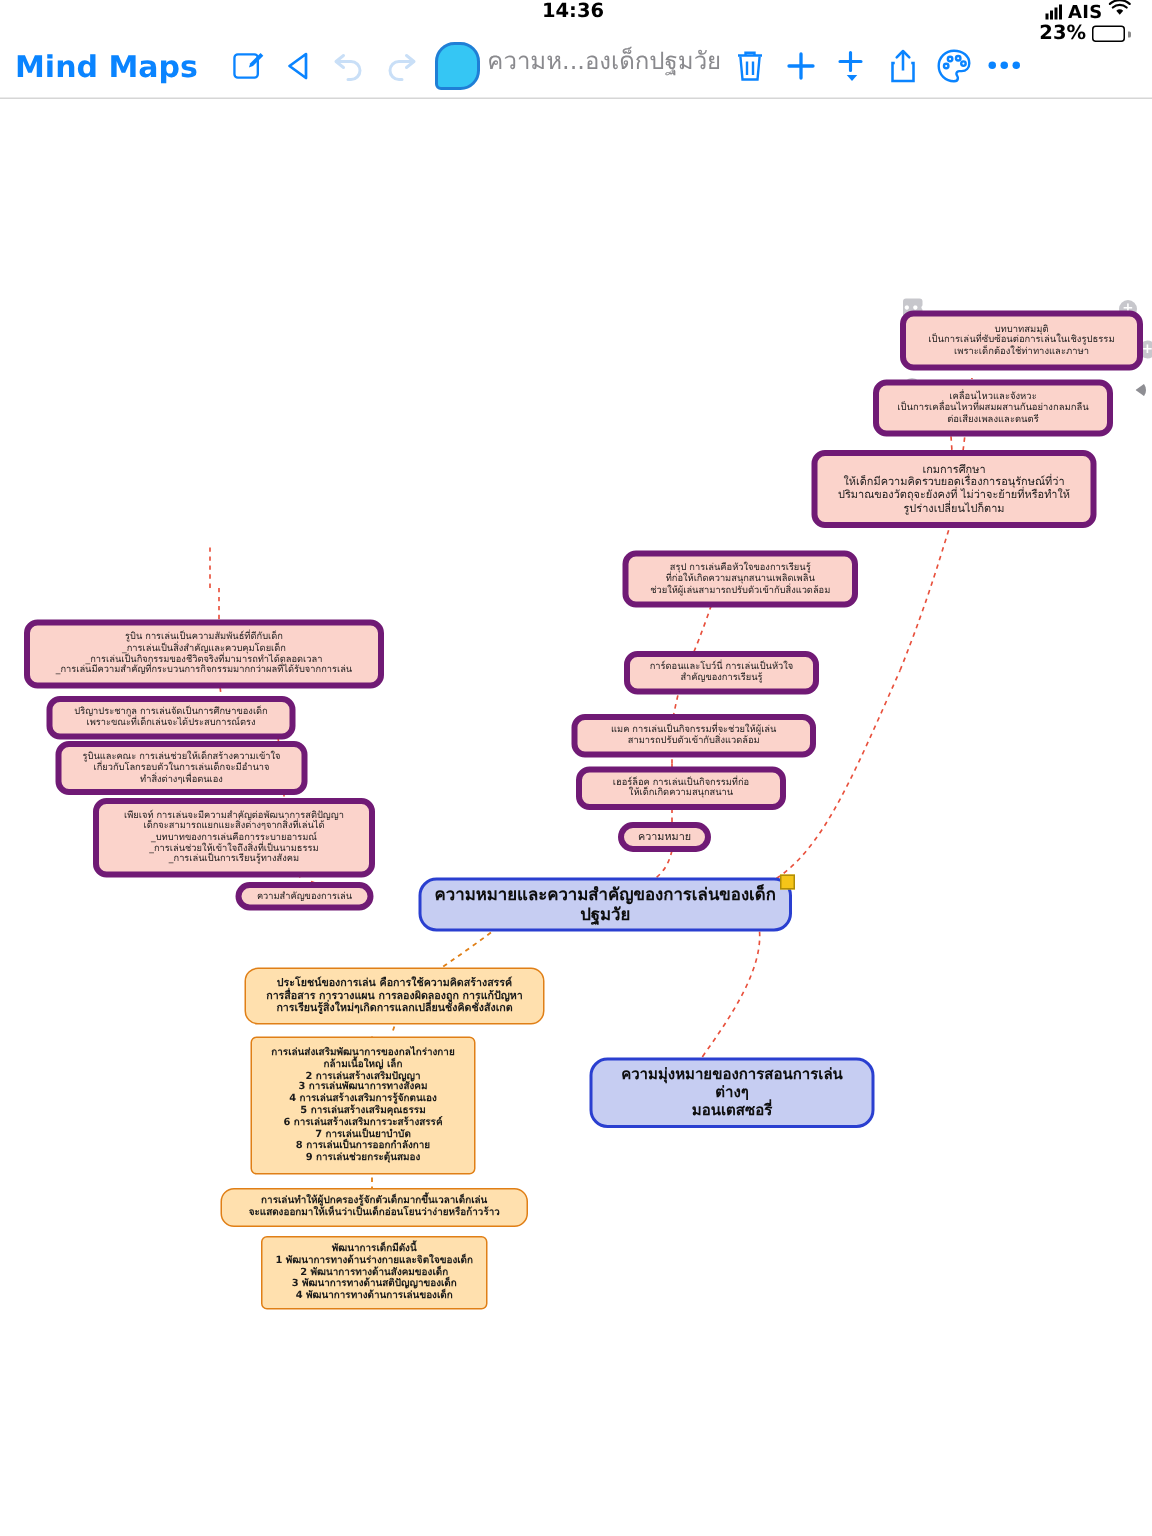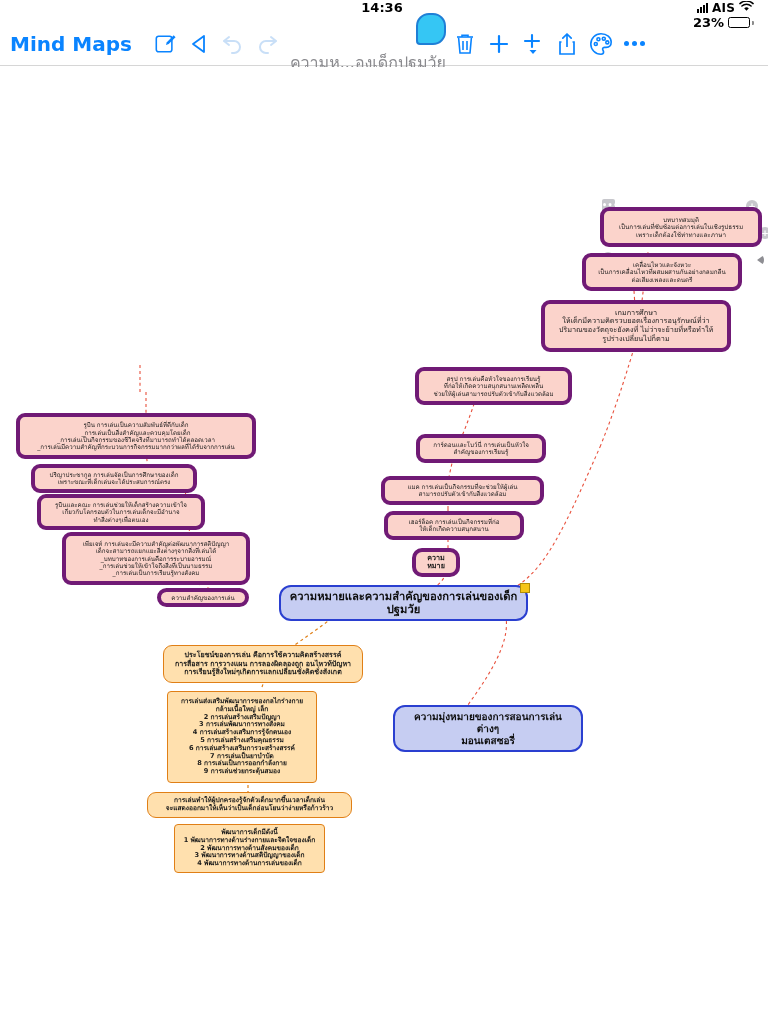--- a/index.html
+++ b/index.html
@@ -94,25 +94,24 @@
     height: 34px;
     display: flex;
     align-items: center;
     justify-content: center;
     color: #0a84ff;
     flex: none;
   }
   .tb-btn.disabled { color: #c9dff7; }
   .doc-chip {
     display: flex;
-    align-items: flex-end;
+    align-items: flex-start;
     gap: 5px;
     margin: 0 2px 0 6px;
     white-space: nowrap;
-    flex-direction: column;
   }
   .doc-badge {
     width: 26px; height: 28px;
     background: #35c6f4;
     border: 2px solid #1f7fd6;
     border-radius: 13px 13px 13px 4px;
     flex: none;
   }
   .doc-name {
     font-size: 16px;
@@ -383,21 +382,21 @@
 
   <div class="node pink" style="left:416px; top:367px; width:130px; min-height:28px; font-size:6.2px; padding:3px 6px;">การ์ดอนและโบว์นี่ การเล่นเป็นหัวใจ
 สำคัญของการเรียนรู้</div>
 
   <div class="node pink" style="left:381px; top:409px; width:163px; min-height:28px; font-size:6.2px; padding:3px 6px;">แมค การเล่นเป็นกิจกรรมที่จะช่วยให้ผู้เล่น
 สามารถปรับตัวเข้ากับสิ่งแวดล้อม</div>
 
   <div class="node pink" style="left:384px; top:444px; width:140px; min-height:26px; font-size:6.2px; padding:3px 6px;">เฮอร์ล็อค การเล่นเป็นกิจกรรมที่ก่อ
 ให้เด็กเกิดความสนุกสนาน</div>
 
-  <div class="node pink" style="left:412px; top:481px; width:48px; min-height:18px; font-size:7.2px; padding:2px 6px; font-weight:bold; border-radius:10px;">ความหมาย</div>
+  <div class="node pink" style="left:412px; top:481px; width:62px; min-height:18px; font-size:7.2px; padding:2px 6px; font-weight:normal; border-radius:10px;">ความหมาย</div>
 
   <div class="node pink" style="left:16px; top:346px; width:240px; min-height:46px; font-size:6.2px; padding:4px 5px;">รูบิน การเล่นเป็นความสัมพันธ์ที่ดีกับเด็ก
 _การเล่นเป็นสิ่งสำคัญและควบคุมโดยเด็ก
 _การเล่นเป็นกิจกรรมของชีวิตจริงที่มามารถทำได้ตลอดเวลา
 _การเล่นมีความสำคัญที่กระบวนการกิจกรรมมากกว่าผลที่ได้รับจากการเล่น</div>
 
   <div class="node pink" style="left:31px; top:397px; width:166px; min-height:26px; font-size:6.2px; padding:3px 5px;">ปริญาประชากูล การเล่นจัดเป็นการศึกษาของเด็ก
 เพราะขณะที่เด็กเล่นจะได้ประสบการณ์ตรง</div>
 
   <div class="node pink" style="left:37px; top:427px; width:168px; min-height:34px; font-size:6.2px; padding:3px 5px;">รูบินและคณะ การเล่นช่วยให้เด็กสร้างความเข้าใจ
@@ -411,21 +410,21 @@
 _การเล่นเป็นการเรียนรู้ทางสังคม</div>
 
   <div class="node pink" style="left:157px; top:521px; width:92px; min-height:18px; font-size:6.2px; padding:2px 4px; border-radius:10px;">ความสำคัญของการเล่น</div>
 
   <div class="node blue" style="left:243px; top:518px; width:249px; min-height:24px; font-size:11.2px; padding:3px 8px;">
     <span>ความหมายและความสำคัญของการเล่นของเด็กปฐมวัย</span>
     <span class="sel-handle"></span>
   </div>
 
   <div class="node orange" style="left:163px; top:578px; width:200px; min-height:38px; font-size:7.1px; padding:4px 6px;">ประโยชน์ของการเล่น คือการใช้ความคิดสร้างสรรค์
-การสื่อสาร การวางแผน การลองผิดลองถูก อนไหวท้ปัญหา
+การสื่อสาร การวางแผน การลองผิดลองถูก การแก้ปัญหา
 การเรียนรู้สิ่งใหม่ๆเกิดการแลกเปลี่ยนชั่งคิดชั่งสังเกต</div>
 
   <div class="node orange sq" style="left:167px; top:624px; width:150px; min-height:92px; font-size:6.6px; padding:5px 6px;">การเล่นส่งเสริมพัฒนาการของกลไกร่างกาย
 กล้ามเนื้อใหญ่ เล็ก
 2 การเล่นสร้างเสริมปัญญา
 3 การเล่นพัฒนาการทางสังคม
 4 การเล่นสร้างเสริมการรู้จักตนเอง
 5 การเล่นสร้างเสริมคุณธรรม
 6 การเล่นสร้างเสริมการวะสร้างสรรค์
 7 การเล่นเป็นยาบำบัด

